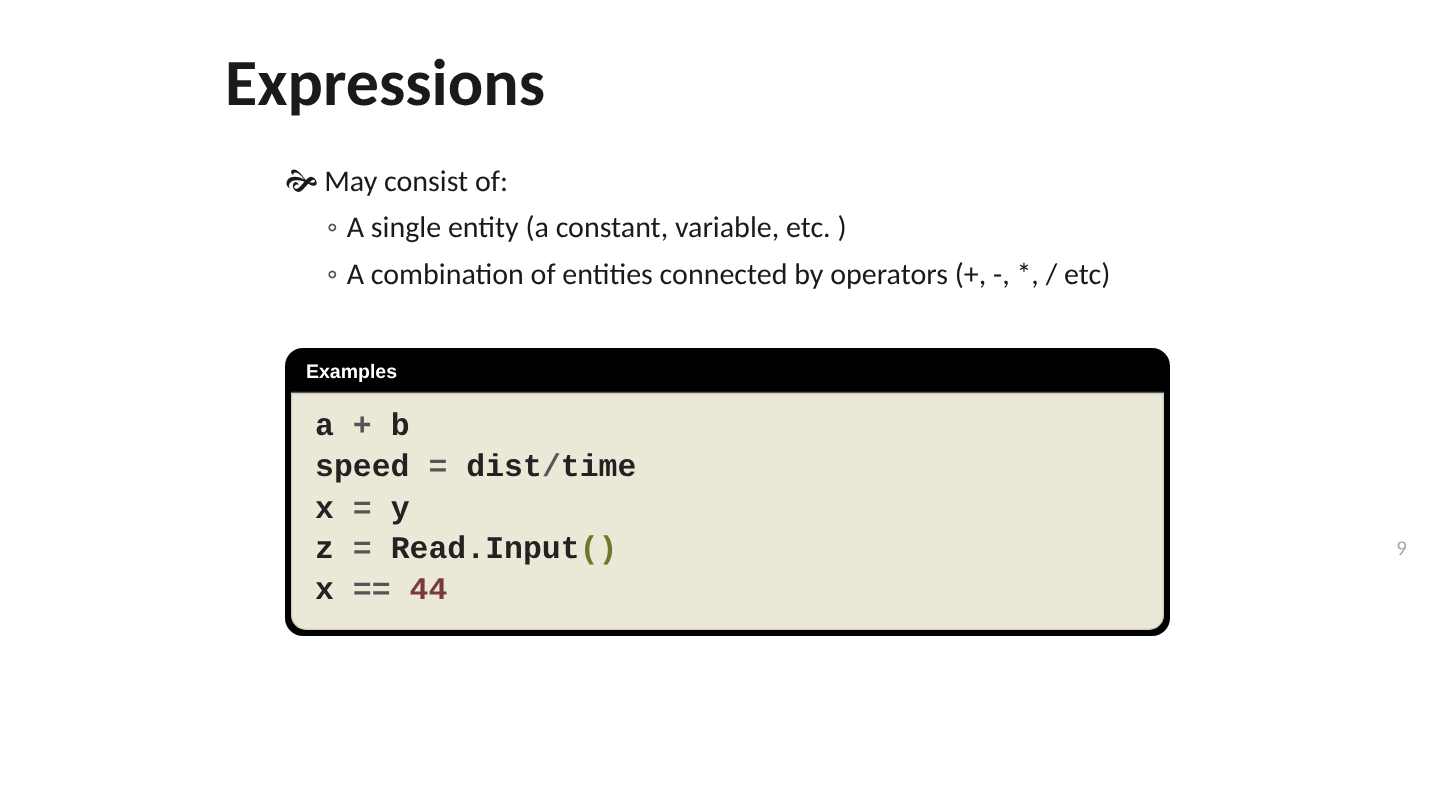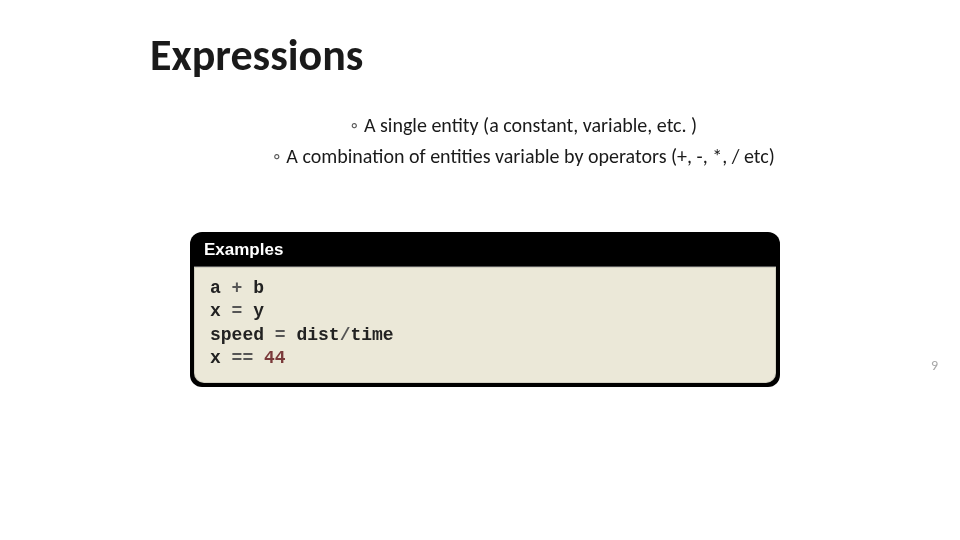--- a/index.html
+++ b/index.html
@@ -38,51 +38,50 @@
     display: inline-block;
     font-size: 20px;
     margin-right: 4px;
     vertical-align: baseline;
   }
   .sub-item {
     margin-left: 28px;
     text-indent: -14px;
     padding-left: 14px;
     margin-top: 4px;
-    text-align: center;
   }
   .sub-item .ring {
     color: #555;
     margin-right: 6px;
   }
   .examples-box {
     position: absolute;
     left: 190px;
     top: 232px;
     width: 590px;
     border-radius: 12px;
     background: #000;
     box-sizing: border-box;
     padding: 4px 4px 4px 4px;
   }
   .examples-header {
     color: #fff;
     font-weight: 700;
-    font-size: 17px;
+    font-size: 13px;
     padding: 4px 10px 6px 10px;
     font-family: Arial, "Helvetica Neue", sans-serif;
   }
   .examples-body {
     background: #ebe8d8;
     border-radius: 0 0 10px 10px;
     border-top: 1px solid #555;
     padding: 10px 16px 12px 16px;
     font-family: "Courier New", Courier, monospace;
     font-weight: 700;
-    font-size: 18px;
+    font-size: 21px;
     line-height: 1.3;
     color: #222;
     box-shadow: inset 0 0 0 1px rgba(0,0,0,0.1);
   }
   .code-line { white-space: pre; }
   .tok-id  { color: #222; }
   .tok-op  { color: #555; }
   .tok-num { color: #7a3a3a; }
   .tok-par { color: #6b7a2a; }
   .page-num {
@@ -94,33 +93,37 @@
   }
 </style>
 </head>
 <body>
 
 <div class="slide">
 
   <div class="title">Expressions</div>
 
   <div class="content">
+    <div class="top-item">
+      <span class="bullet">🙞</span><span>May consist of:</span>
+    </div>
     <div class="sub-item">
       <span class="ring">◦</span><span>A single entity (a constant, variable, etc. )</span>
     </div>
     <div class="sub-item">
-      <span class="ring">◦</span><span>A combination of entities variable by operators (+, -, *, / etc)</span>
+      <span class="ring">◦</span><span>A combination of entities connected by operators (+, -, *, / etc)</span>
     </div>
   </div>
 
   <div class="examples-box">
     <div class="examples-header">Examples</div>
     <div class="examples-body" id="code-body">
         <div class="code-line"><span class="tok-id">a</span><span class="tok-op"> + </span><span class="tok-id">b</span></div>
+        <div class="code-line"><span class="tok-id">speed</span><span class="tok-op"> = </span><span class="tok-id">dist</span><span class="tok-op">/</span><span class="tok-id">time</span></div>
         <div class="code-line"><span class="tok-id">x</span><span class="tok-op"> = </span><span class="tok-id">y</span></div>
-        <div class="code-line"><span class="tok-id">speed</span><span class="tok-op"> = </span><span class="tok-id">dist</span><span class="tok-op">/</span><span class="tok-id">time</span></div>
+        <div class="code-line"><span class="tok-id">z</span><span class="tok-op"> = </span><span class="tok-id">Read.Input</span><span class="tok-par">()</span></div>
         <div class="code-line"><span class="tok-id">x</span><span class="tok-op"> == </span><span class="tok-num">44</span></div>
       </div>
   </div>
 
   <div class="page-num">9</div>
 
 </div>
 
 </body></html>

